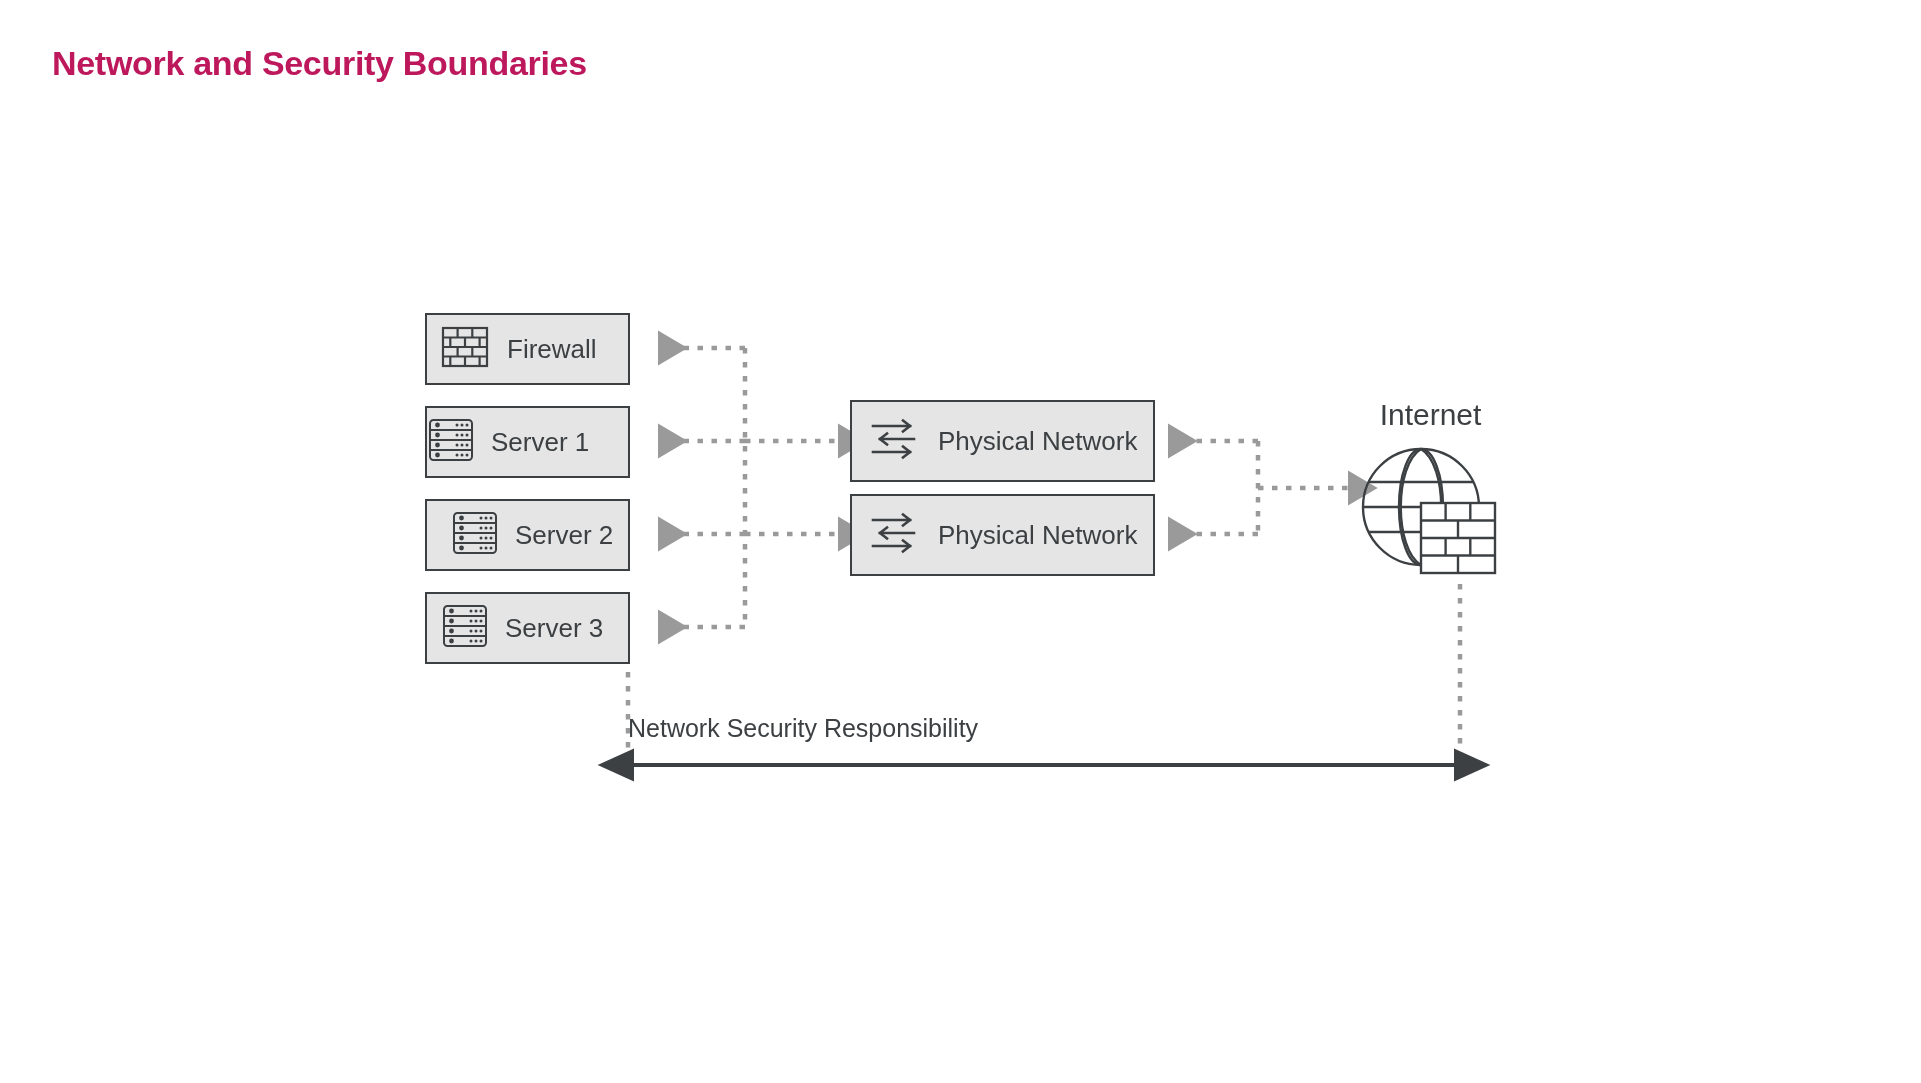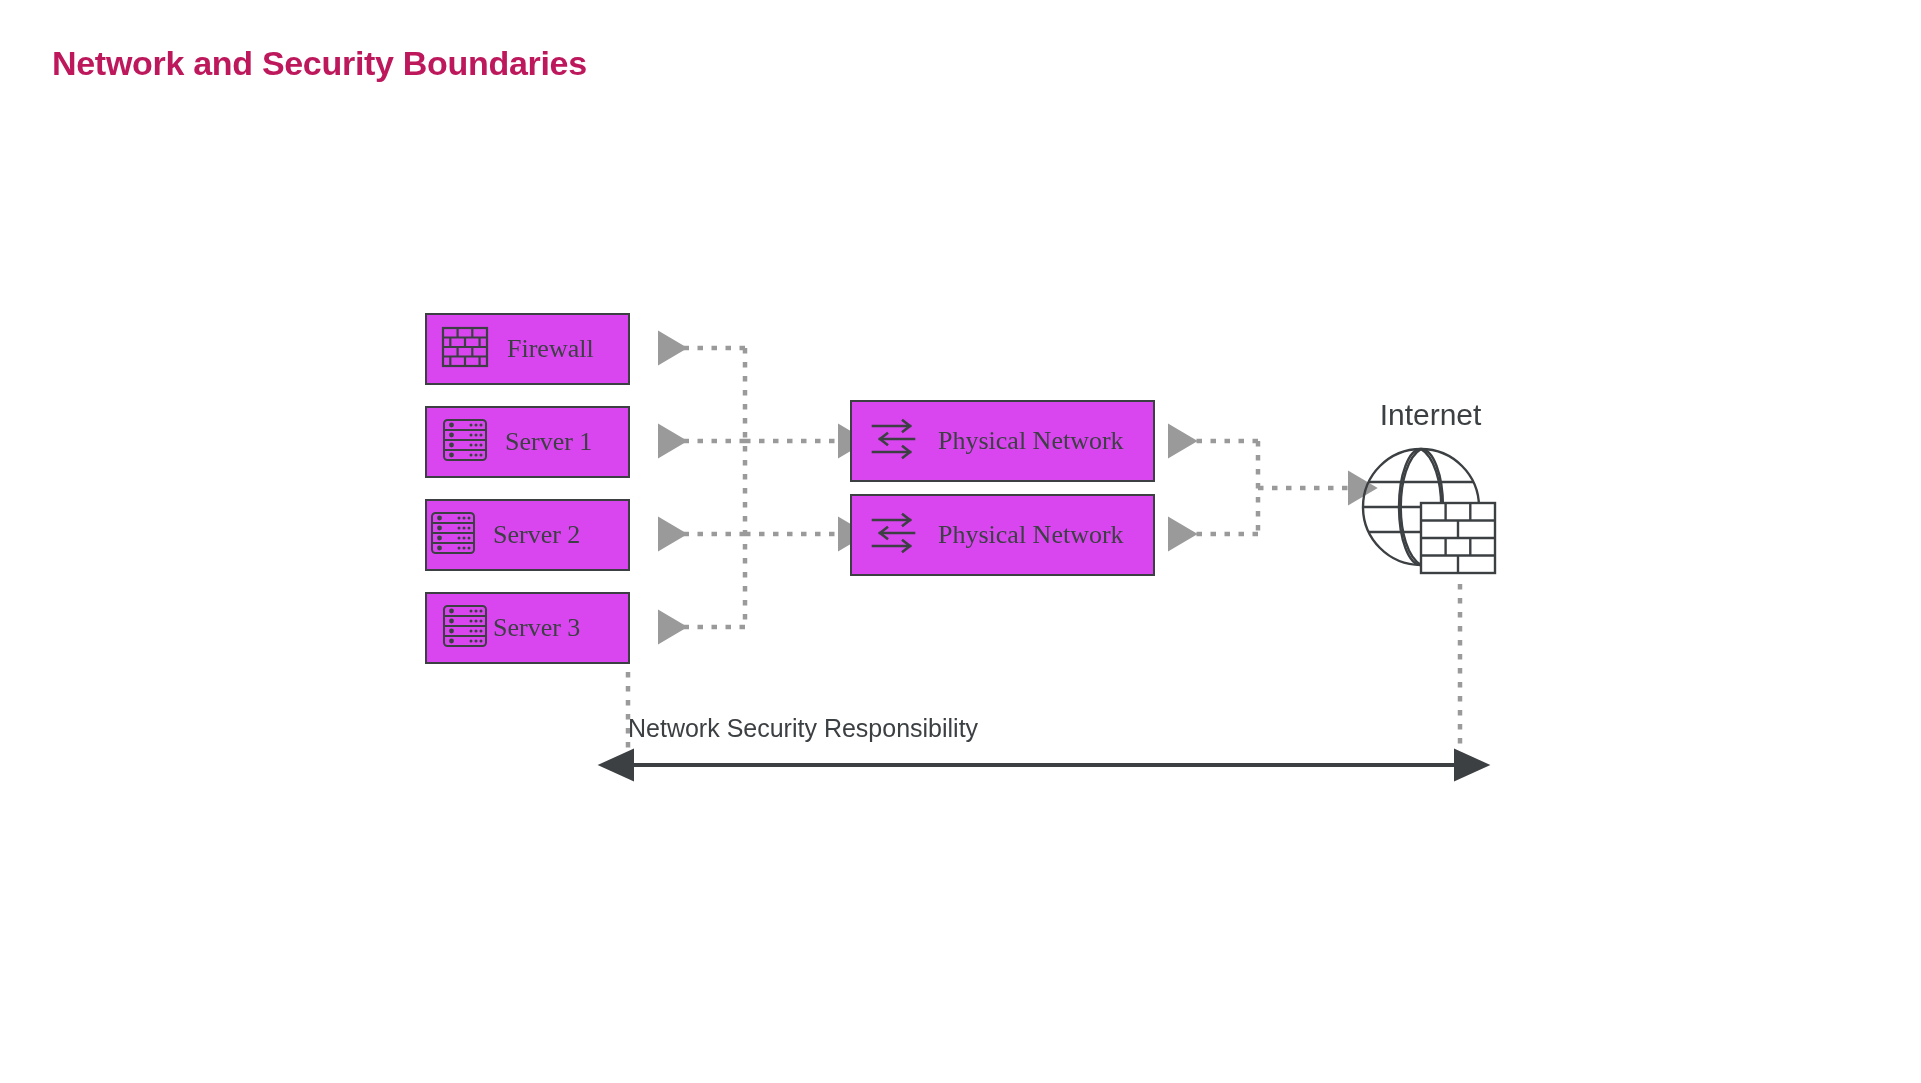--- a/index.html
+++ b/index.html
@@ -29,24 +29,23 @@
     position: absolute;
     left: 0;
     top: 0;
     width: 1921px;
     height: 1083px;
   }
   .node-box {
     position: absolute;
     box-sizing: border-box;
     border: 2.5px solid #3c4043;
-    background: #d946ef;
+    background: #e5e5e5;
     display: flex;
     align-items: center;
-    font-family: Liberation Serif, serif;
   }
   .node-icon {
     flex: 0 0 auto;
     display: block;
   }
   .node-label {
     font-size: 26px;
     color: #3c4043;
     white-space: nowrap;
     font-weight: normal;
@@ -144,21 +143,21 @@
           <line x1="33.3" y1="25" x2="33.3" y2="34.5"></line>
           <line x1="11.3" y1="34.5" x2="11.3" y2="44"></line>
           <line x1="26" y1="34.5" x2="26" y2="44"></line>
           <line x1="40.6" y1="34.5" x2="40.6" y2="44"></line>
         </g>
       </svg>
     </span>
     <span class="node-label" style="margin-left:16px;">Firewall</span>
   </div>
 
-  <div class="node-box" style="left:425px; top:406px; width:205px; height:72px; padding-left:14px;text-align:center;">
+  <div class="node-box" style="left:425px; top:406px; width:205px; height:72px; text-align:center;">
     <span class="node-icon">
       <svg width="48" height="50" viewBox="0 0 48 50" xmlns="http://www.w3.org/2000/svg">
         <g stroke="#3c4043" stroke-width="2" fill="none">
           <rect x="3" y="5" width="42" height="40" rx="3.5"></rect>
           <line x1="3" y1="15" x2="45" y2="15"></line>
           <line x1="3" y1="25" x2="45" y2="25"></line>
           <line x1="3" y1="35" x2="45" y2="35"></line>
         </g>
         <g fill="#3c4043">
           <circle cx="10.5" cy="10" r="2.4"></circle>
@@ -176,21 +175,21 @@
             <circle cx="40" cy="30" r="1.5"></circle>
           <circle cx="30" cy="40" r="1.5"></circle>
             <circle cx="35" cy="40" r="1.5"></circle>
             <circle cx="40" cy="40" r="1.5"></circle>
         </g>
       </svg>
     </span>
     <span class="node-label" style="margin-left:16px;">Server 1</span>
   </div>
 
-  <div class="node-box" style="left:425px; top:499px; width:205px; height:72px; padding-left:2px;">
+  <div class="node-box" style="left:425px; top:499px; width:205px; height:72px; padding-left:24px;">
     <span class="node-icon">
       <svg width="48" height="50" viewBox="0 0 48 50" xmlns="http://www.w3.org/2000/svg">
         <g stroke="#3c4043" stroke-width="2" fill="none">
           <rect x="3" y="5" width="42" height="40" rx="3.5"></rect>
           <line x1="3" y1="15" x2="45" y2="15"></line>
           <line x1="3" y1="25" x2="45" y2="25"></line>
           <line x1="3" y1="35" x2="45" y2="35"></line>
         </g>
         <g fill="#3c4043">
           <circle cx="10.5" cy="10" r="2.4"></circle>
@@ -237,21 +236,21 @@
             <circle cx="40" cy="20" r="1.5"></circle>
           <circle cx="30" cy="30" r="1.5"></circle>
             <circle cx="35" cy="30" r="1.5"></circle>
             <circle cx="40" cy="30" r="1.5"></circle>
           <circle cx="30" cy="40" r="1.5"></circle>
             <circle cx="35" cy="40" r="1.5"></circle>
             <circle cx="40" cy="40" r="1.5"></circle>
         </g>
       </svg>
     </span>
-    <span class="node-label" style="margin-left:4px;">Server 3</span>
+    <span class="node-label" style="margin-left:16px;">Server 3</span>
   </div>
 
   <div class="node-box" style="left:850px; top:400px; width:305px; height:82px; padding-left:16px;">
     <span class="node-icon">
       <svg width="52" height="48" viewBox="0 0 52 48" xmlns="http://www.w3.org/2000/svg">
         <g stroke="#3c4043" stroke-width="2.6" fill="none" stroke-linecap="square">
           <line x1="5" y1="11" x2="42" y2="11"></line>
           <polyline points="35,5.5 42,11 35,16.5"></polyline>
           <line x1="12" y1="24" x2="46" y2="24"></line>
           <polyline points="19,18.5 12,24 19,29.5"></polyline>

